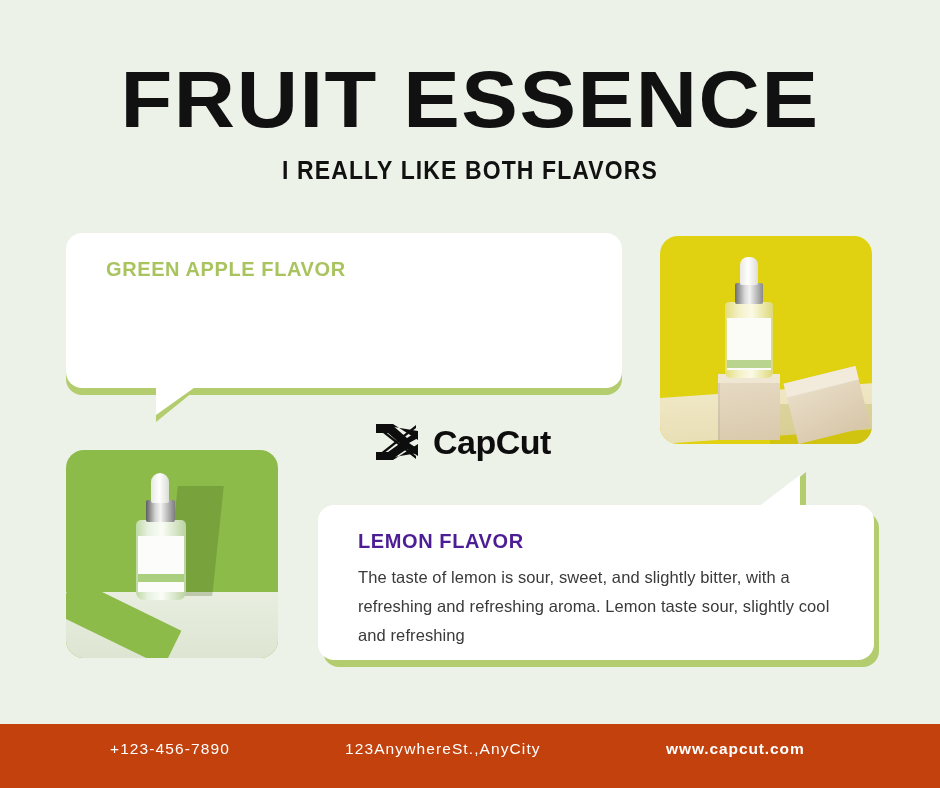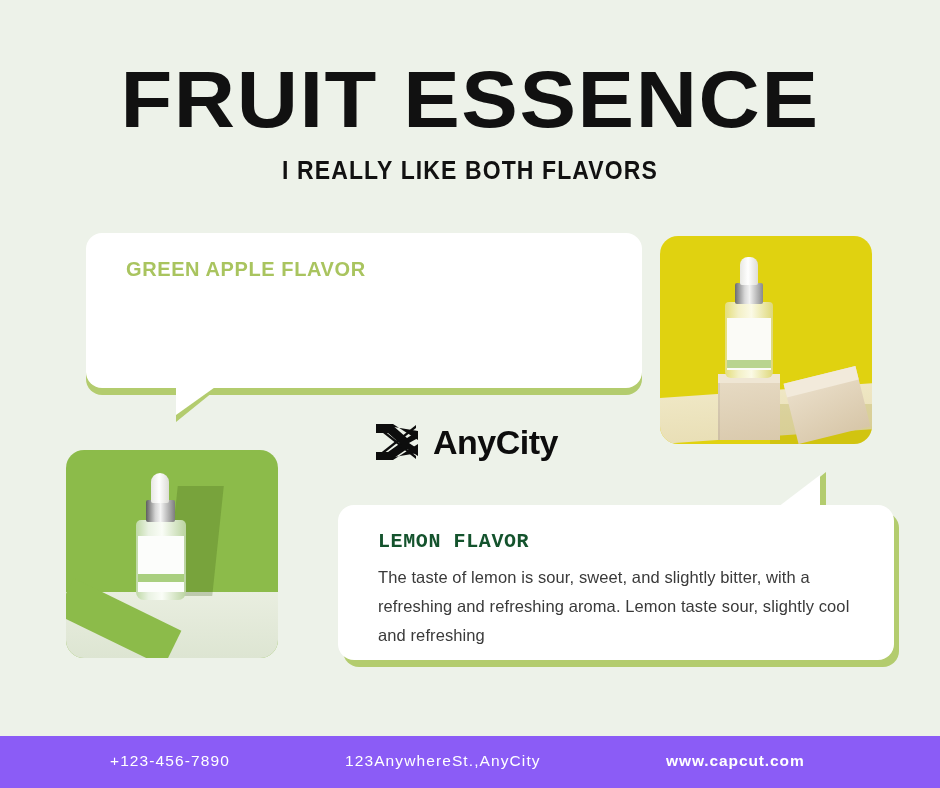--- a/index.html
+++ b/index.html
@@ -23,21 +23,21 @@
   .subtitle{
     position:absolute;left:0;top:155px;width:940px;text-align:center;
     font-family:"Liberation Sans",sans-serif;
     font-weight:bold;font-size:25px;line-height:30px;
     letter-spacing:1.2px;color:#111111;
     transform:scaleX(.92);transform-origin:center top;
     white-space:nowrap;
   }
 
   
-  .bubble-wrap{position:absolute;margin-left:20px;}
+  .bubble-wrap{position:absolute;}
 
   
   .bubble-shadow{
     position:absolute;left:0;top:0;width:100%;height:100%;
     background:#b3cc6e;border-radius:16px;
   }
   .bubble-card{
     position:absolute;left:0;top:0;width:100%;height:100%;
     background:#ffffff;border-radius:16px;
   }
@@ -77,21 +77,21 @@
     border-bottom:32px solid #ffffff;
   }
 
   .card-inner{position:absolute;left:0;top:0;width:100%;height:100%;}
   .card-title{
     position:absolute;left:40px;top:25px;
     font-family:"Liberation Sans",sans-serif;
     font-weight:bold;font-size:20px;letter-spacing:.6px;
   }
   #card-apple .card-title{color:#a9c45f;}
-  #card-lemon .card-title{color:#14532d;font-family:Liberation Mono, monospace;}
+  #card-lemon .card-title{color:#4c1d95;}
   .card-body{
     position:absolute;left:40px;top:58px;width:482px;
     font-family:"Liberation Sans",sans-serif;
     font-size:16.5px;line-height:29px;color:#3a3a3a;
     letter-spacing:.1px;
   }
 
   
   .photo{position:absolute;border-radius:18px;overflow:hidden;}
 
@@ -190,22 +190,22 @@
   .logo{position:absolute;left:374px;top:422px;display:flex;align-items:center;gap:13px;}
   .logo-mark{width:46px;height:40px;}
   .logo-text{
     font-family:"Liberation Sans",sans-serif;
     font-weight:bold;font-size:34px;letter-spacing:-.5px;color:#0d0d0d;
     line-height:34px;
   }
 
   
   .footer{
-    position:absolute;left:0;bottom:0;width:940px;height:52px;
-    background:#8b5cf6;
+    position:absolute;left:0;bottom:0;width:940px;height:64px;
+    background:#c2410c;
   }
   .footer-item{
     font-family:"Liberation Sans",sans-serif;
     font-size:15.5px;color:#ffffff;letter-spacing:1.1px;white-space:nowrap;
   }
   #footer-phone{position:absolute;left:110px;top:16px;}
   #footer-address{position:absolute;left:345px;top:16px;}
   #footer-web{position:absolute;left:666px;top:16px;letter-spacing:.9px;font-weight:bold;}
 </style>
 </head>
@@ -266,21 +266,21 @@
         <path fill="#0d0d0d" d="M2 2 H17 L33 16 L44 9 V16 L35 21 L44 27 V34 L33 27 L17 38 H2 V30 H14 L26 21.5 L14 11 H2 Z"></path>
         <path fill="#0d0d0d" d="M2 2 H44 V9 L25 21 L44 33 V38 H2 V30 H30 L14 20 L30 10 H2 Z" opacity="0"></path>
         <polygon fill="#0d0d0d" points="2,2 19,2 44,18 44,9 44,9"></polygon>
         <polygon fill="#0d0d0d" points="2,38 19,38 44,22 44,31"></polygon>
         <rect x="2" y="2" width="17" height="8" fill="#0d0d0d"></rect>
         <rect x="2" y="30" width="17" height="8" fill="#0d0d0d"></rect>
         <polygon fill="#0d0d0d" points="4,4 42,34 42,37 4,7"></polygon>
         <polygon fill="#0d0d0d" points="4,36 42,6 42,3 4,33"></polygon>
       </svg>
     </span>
-    <span class="logo-text">AnyCity</span>
+    <span class="logo-text">CapCut</span>
   </div>
 
   <div class="footer">
     <div class="footer-item" id="footer-phone">+123-456-7890</div>
     <div class="footer-item" id="footer-address">123AnywhereSt.,AnyCity</div>
     <div class="footer-item" id="footer-web">www.capcut.com</div>
   </div>
 
 </div>
 

